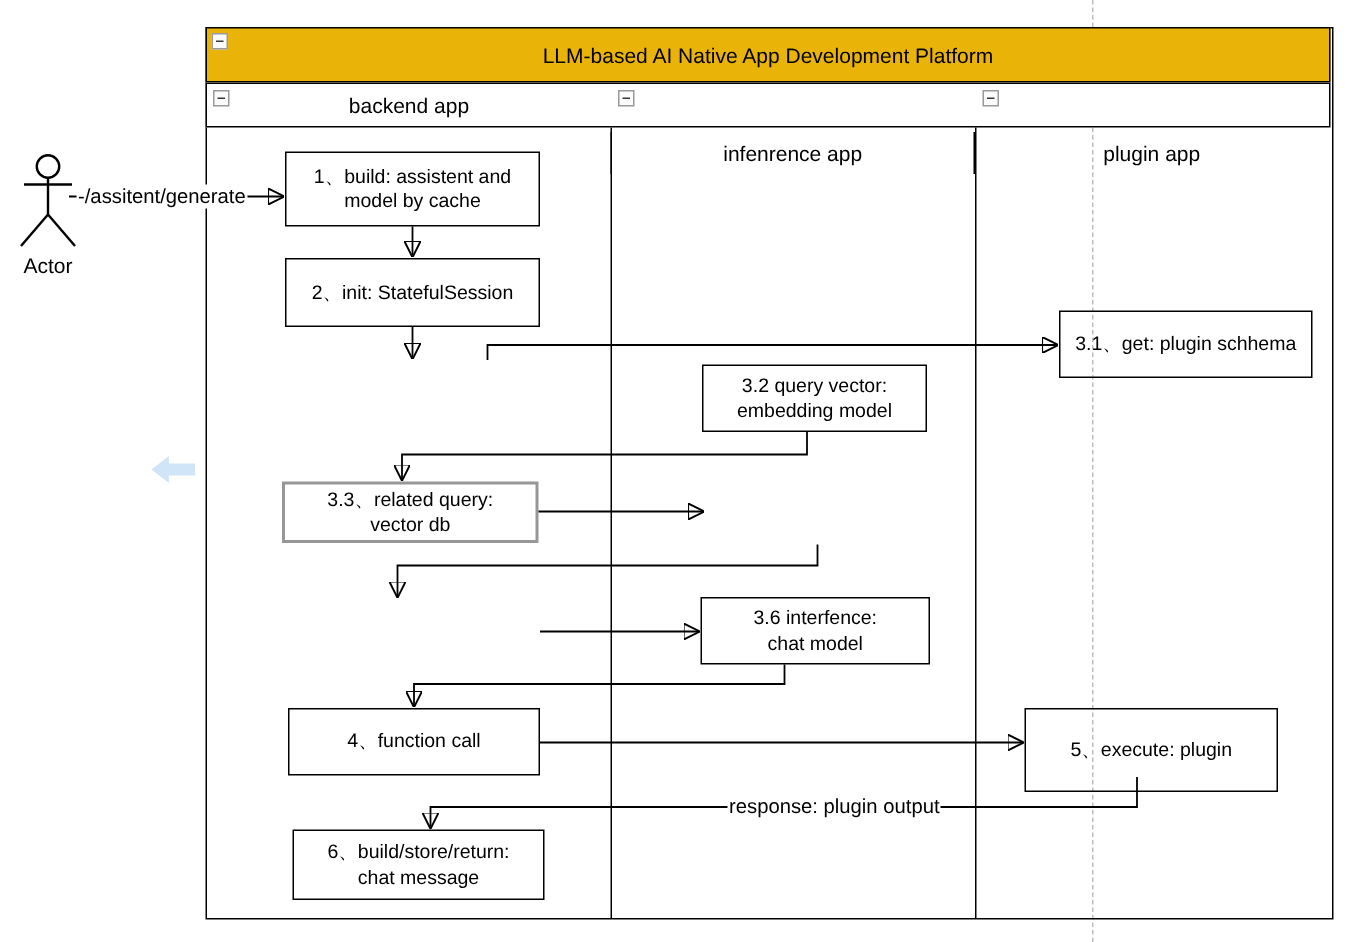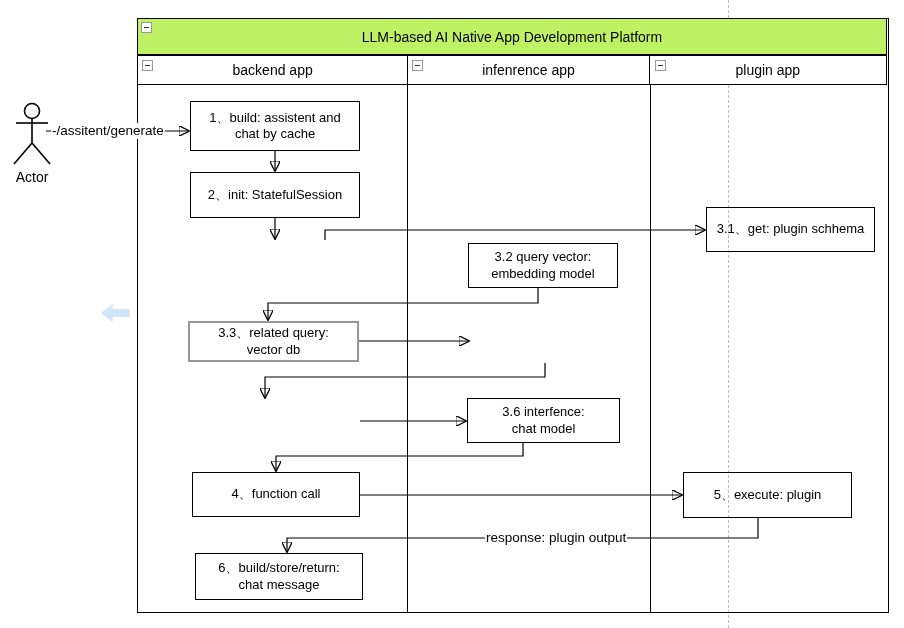--- a/index.html
+++ b/index.html
@@ -10,28 +10,28 @@
   .page-break{position:absolute;left:728px;top:0;height:628px;width:0;
               border-left:1px dashed #bdbdbd;z-index:0;}
 
   
   .scroll-arrow{position:absolute;left:101px;top:304px;width:29px;height:18px;background:#d0e5f8;
                 clip-path:polygon(0 50%,40% 0,40% 28%,100% 28%,100% 72%,40% 72%,40% 100%);z-index:1;}
 
   
   .frame{position:absolute;left:137px;top:18px;width:750px;height:593px;
          border:1px solid #000;z-index:1;background:transparent;}
-  .title-row{position:absolute;left:137px;top:18px;width:750px;height:37px;background:#bef264;
+  .title-row{position:absolute;left:137px;top:18px;width:750px;height:37px;background:#eab308;
              border:1px solid #000;box-sizing:border-box;display:flex;align-items:center;
              justify-content:center;font-size:14px;z-index:2;}
   .header-row{position:absolute;left:137px;top:55px;width:750px;height:30px;background:#fff;
               border:1px solid #000;box-sizing:border-box;display:flex;z-index:2;}
   .lane-cell{height:100%;display:flex;align-items:center;justify-content:center;
              font-size:14px;box-sizing:border-box;}
-  .lane-cell + .lane-cell{border-left:1px solid #000;}
+  .lane-cell + .lane-cell{border-left:1px solid #000;margin-top:32px;}
   .lane-divider{position:absolute;top:55px;width:1px;height:557px;background:#000;z-index:1;}
 
   
   .collapse{position:absolute;width:11px;height:11px;border:1px solid #9a9a9a;background:#fbfbfb;
             box-sizing:border-box;z-index:3;}
   .collapse::after{content:"";position:absolute;left:2px;right:2px;top:4px;height:1px;background:#3a3a3a;}
 
   
   .node{position:absolute;border:1px solid #000;background:transparent;z-index:2;
         display:flex;flex-direction:column;justify-content:center;align-items:center;
@@ -92,21 +92,21 @@
   <div class="collapse" style="left:141px;top:22px"></div>
   <div class="collapse" style="left:142px;top:60px"></div>
   <div class="collapse" style="left:412px;top:60px"></div>
   <div class="collapse" style="left:655px;top:60px"></div>
 
   <div class="lane-divider" style="left:407px"></div>
   <div class="lane-divider" style="left:650px"></div>
 
   <div class="node" style="left:190px;top:101px;width:170px;height:50px">
     <span>1、build: assistent and</span>
-    <span>chat by cache</span>
+    <span>model by cache</span>
   </div>
   <div class="node" style="left:190px;top:172px;width:170px;height:46px">
     <span>2、init: StatefulSession</span>
   </div>
   <div class="node" style="left:706px;top:207px;width:169px;height:45px">
     <span>3.1、get: plugin schhema</span>
   </div>
   <div class="node" style="left:468px;top:243px;width:150px;height:45px">
     <span>3.2 query vector:</span>
     <span>embedding model</span>
@@ -115,21 +115,21 @@
     <span>3.3、related query:</span>
     <span>vector db</span>
   </div>
   <div class="node" style="left:467px;top:398px;width:153px;height:45px">
     <span>3.6 interfence:</span>
     <span>chat model</span>
   </div>
   <div class="node" style="left:192px;top:472px;width:168px;height:45px">
     <span>4、function call</span>
   </div>
-  <div class="node" style="left:683px;top:472px;width:169px;height:46px">
+  <div class="node" style="left:683px;top:472px;width:169px;height:56px">
     <span>5、execute: plugin</span>
   </div>
   <div class="node" style="left:195px;top:553px;width:168px;height:47px">
     <span>6、build/store/return:</span>
     <span>chat message</span>
   </div>
 
   <svg class="wires" width="904" height="628">
     <defs>
       <marker id="arr" viewBox="0 0 10 10" refX="9.5" refY="5" markerWidth="9" markerHeight="9" orient="auto-start-reverse">

